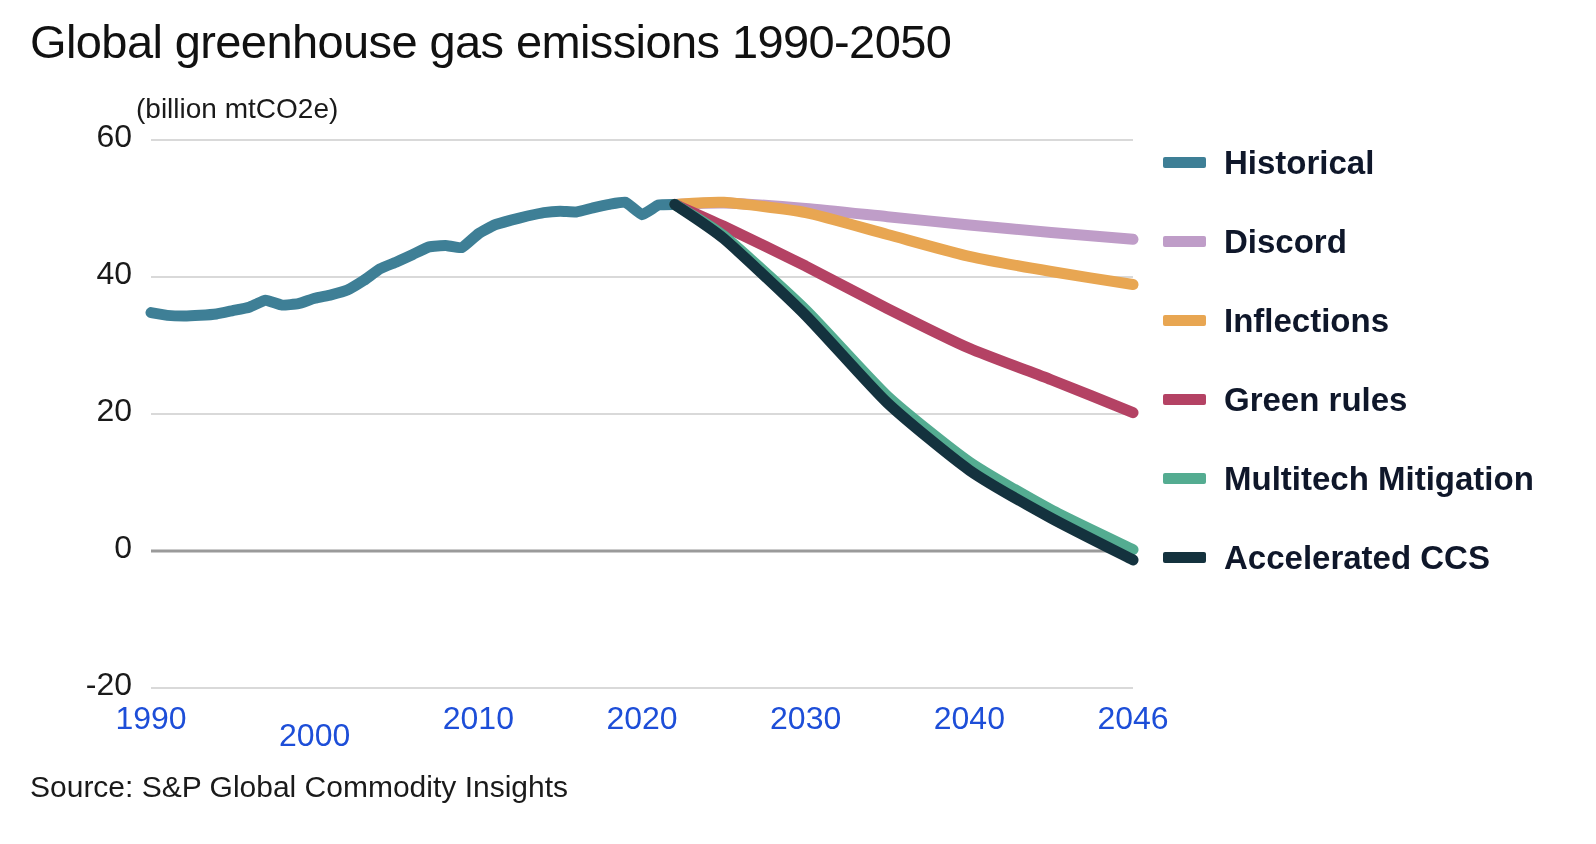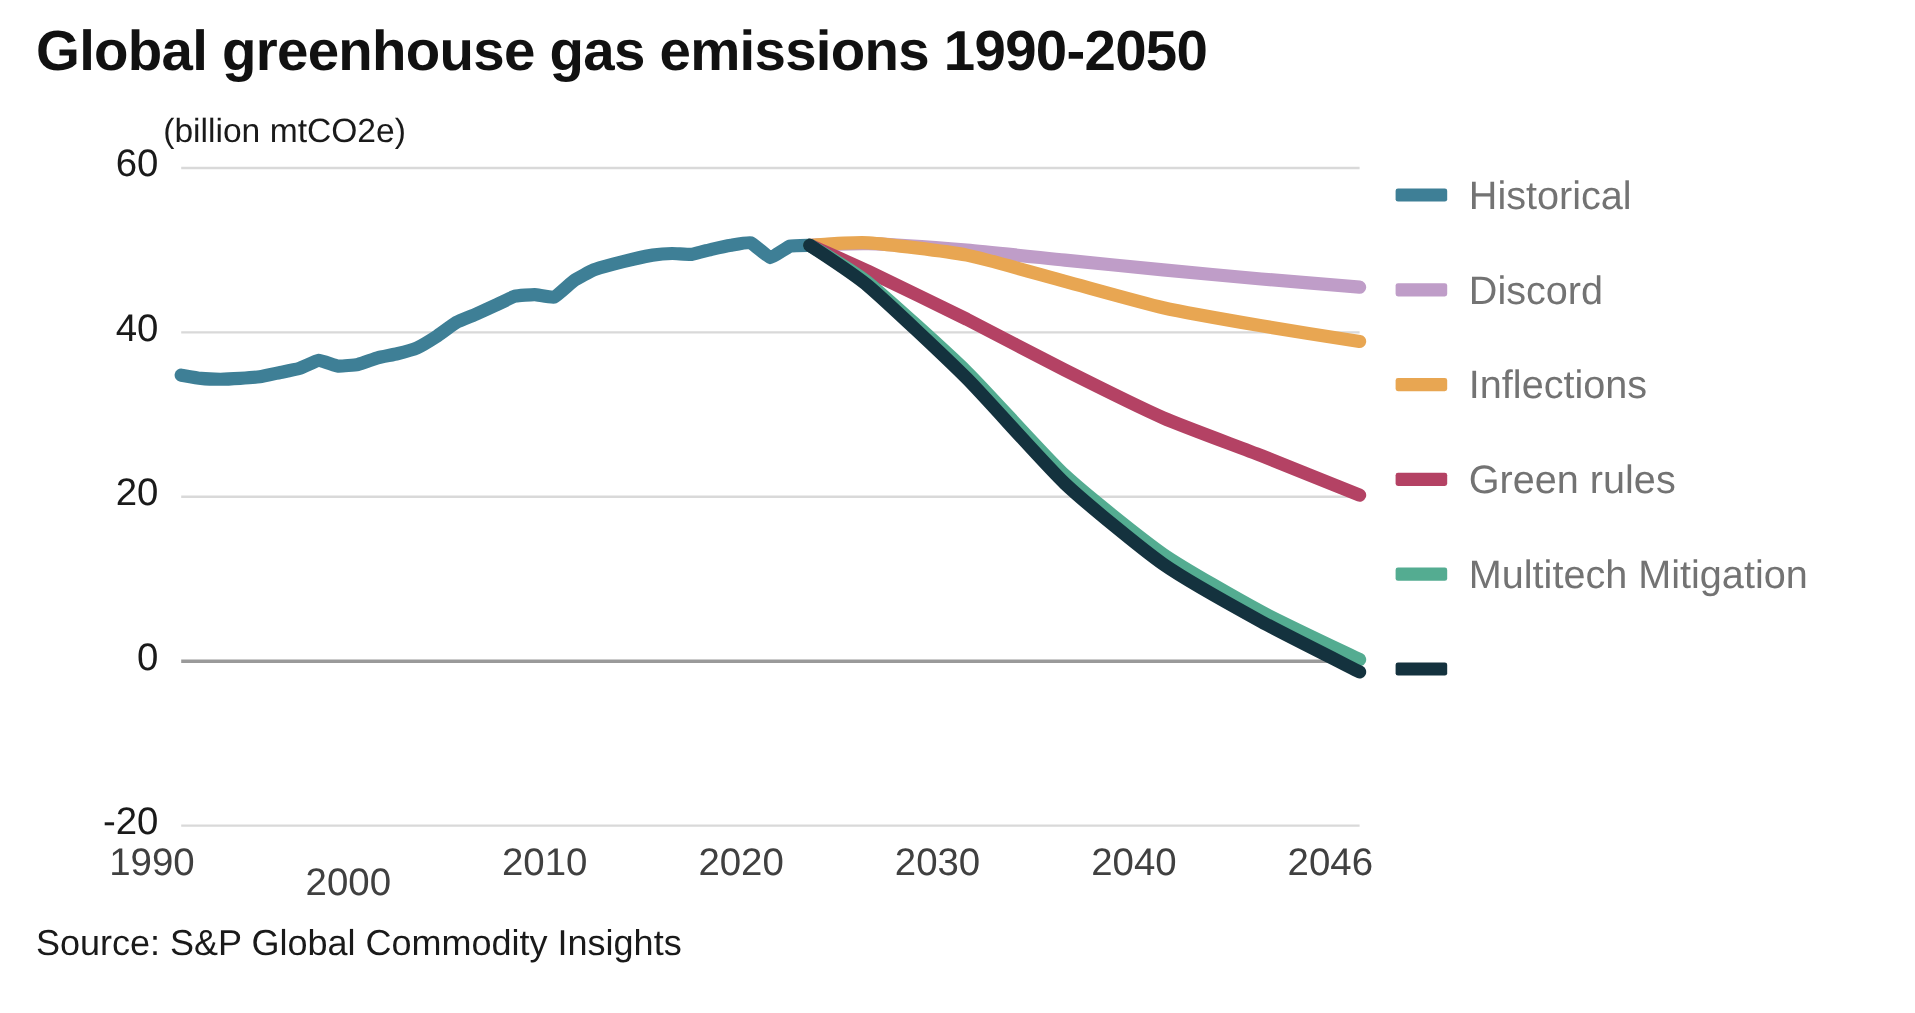--- a/index.html
+++ b/index.html
@@ -19,21 +19,21 @@
     position: absolute;
     left: 0; top: 0;
     width: 1596px;
     height: 844px;
   }
   .chart-title {
     position: absolute;
     left: 30px;
     top: 14px;
     font-size: 47px;
-    font-weight: 700;
+    font-weight: 400;
     letter-spacing: -0.6px;
     color: #111111;
     white-space: nowrap;
   }
   .axis-units {
     position: absolute;
     left: 136px;
     top: 93px;
     font-size: 28px;
     font-weight: 300;
@@ -54,22 +54,22 @@
     font-weight: 300;
     color: #1a1a1a;
     text-align: right;
     width: 90px;
     white-space: nowrap;
   }
   .xtick-label {
     position: absolute;
     font-size: 32px;
     font-weight: 300;
-    color: #404040;
-    text-align: left;
+    color: #1d4ed8;
+    text-align: center;
     width: 120px;
     white-space: nowrap;
     top: 700px;
   }
   .legend {
     position: absolute;
     left: 1163px;
     top: 140px;
     width: 430px;
   }
@@ -82,22 +82,22 @@
   }
   .legend-swatch {
     width: 43px;
     height: 11px;
     border-radius: 2px;
     flex: 0 0 auto;
   }
   .legend-label {
     margin-left: 18px;
     font-size: 33px;
-    font-weight: 400;
-    color: #737373;
+    font-weight: 700;
+    color: #0f172a;
     white-space: nowrap;
     line-height: 1;
   }
   .source-note {
     position: absolute;
     left: 30px;
     top: 770px;
     font-size: 30px;
     font-weight: 300;
     color: #1a1a1a;
@@ -164,18 +164,19 @@
       <div class="legend-row" style="top: 237px;">
         <span class="legend-swatch" style="background: rgb(180, 66, 100);"></span>
         <span class="legend-label">Green rules</span>
       </div>
       <div class="legend-row" style="top: 316px;">
         <span class="legend-swatch" style="background: rgb(84, 172, 145);"></span>
         <span class="legend-label">Multitech Mitigation</span>
       </div>
       <div class="legend-row" style="top: 395px;">
         <span class="legend-swatch" style="background: rgb(20, 50, 62);"></span>
+        <span class="legend-label">Accelerated CCS</span>
       </div>
     </div>
 
   <div class="source-note">Source: S&amp;P Global Commodity Insights</div>
 
 </div>
 
 </body></html>

